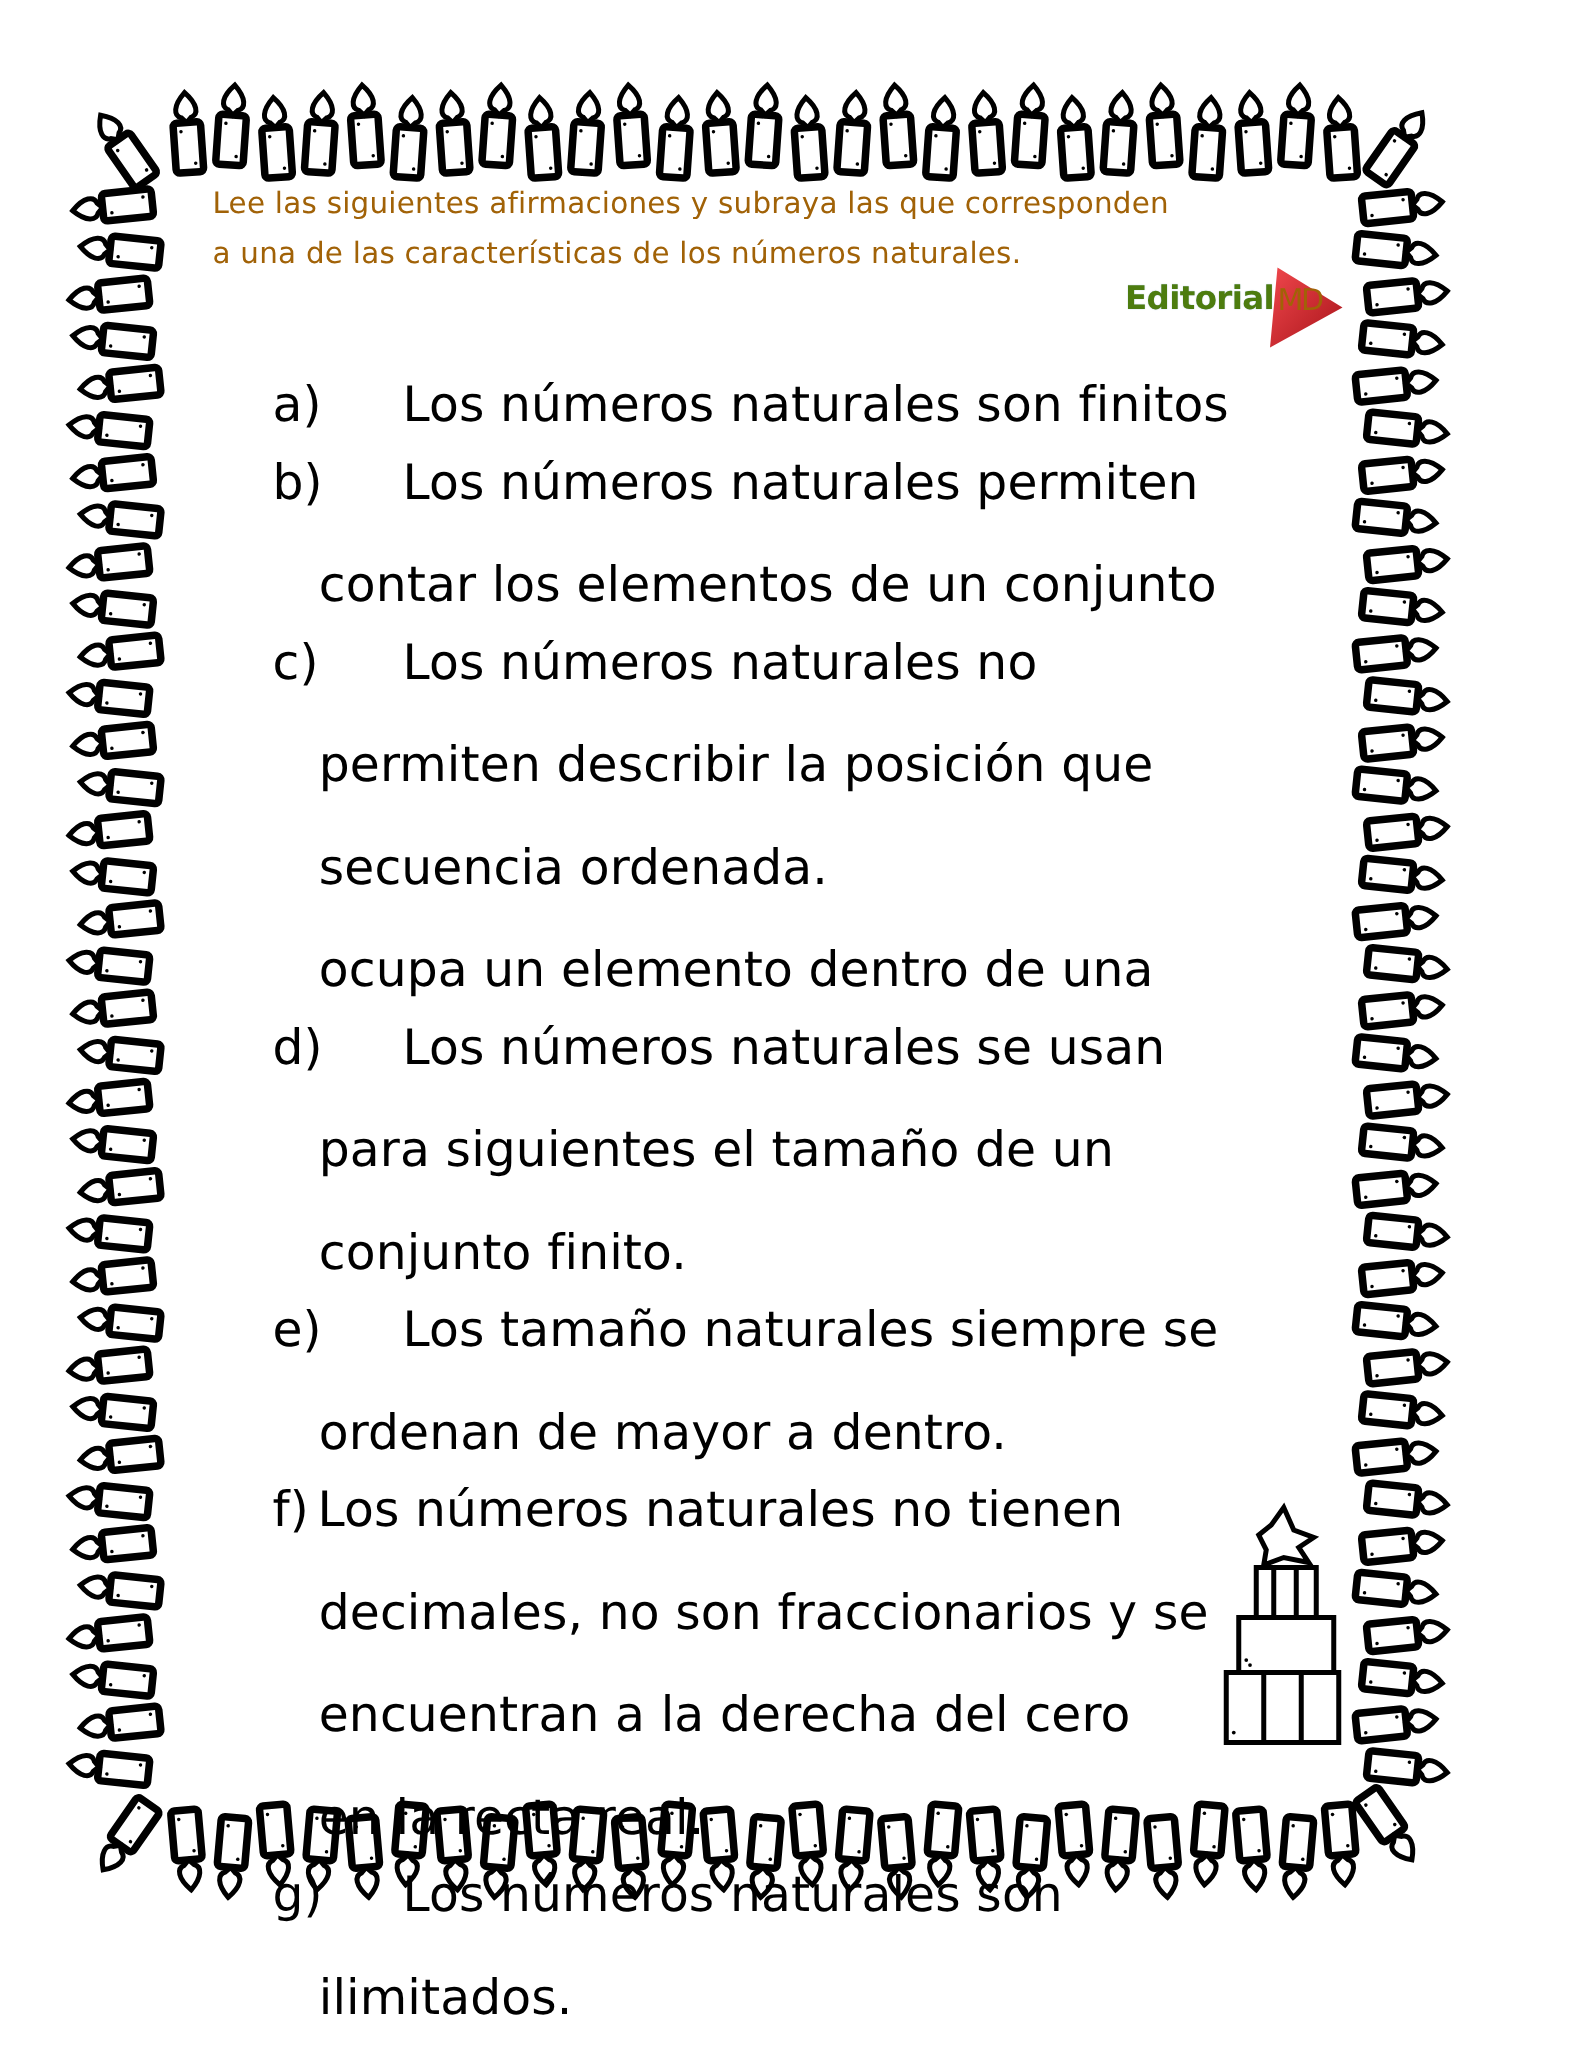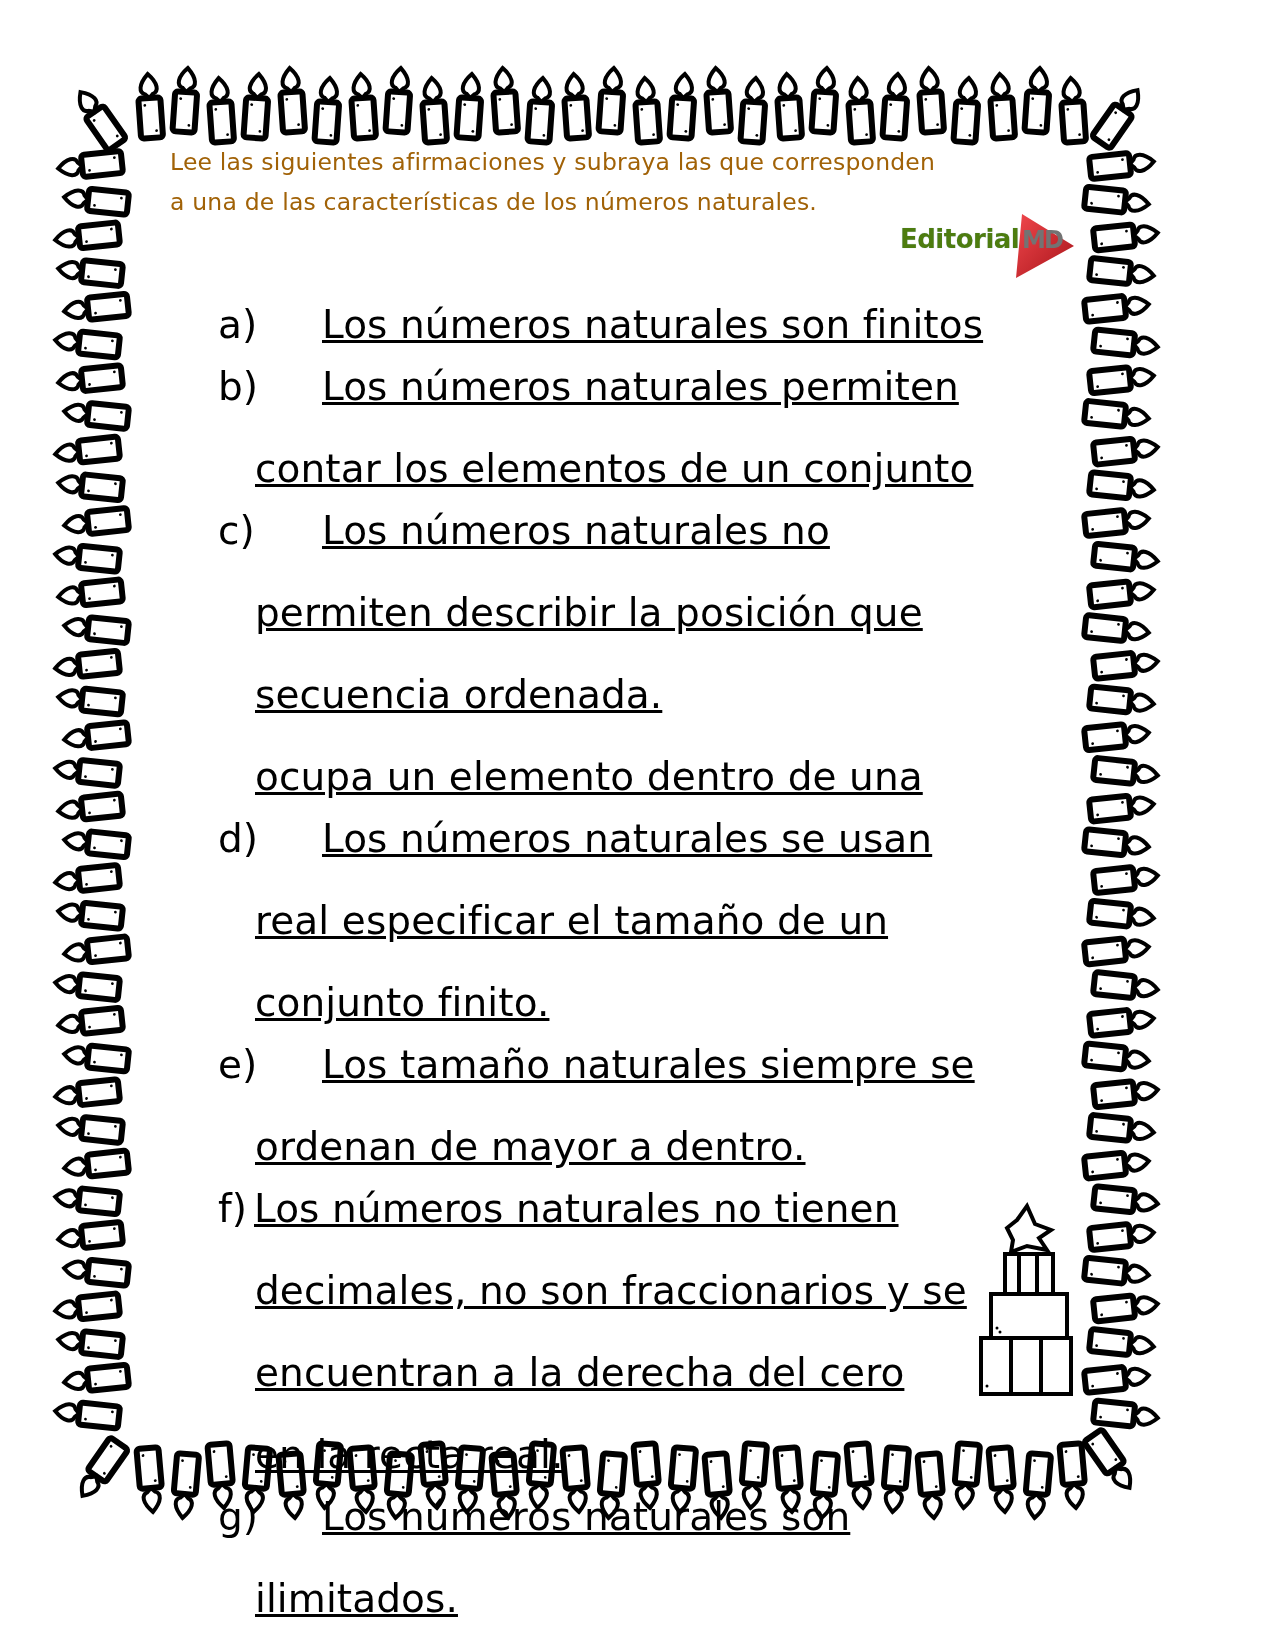--- a/index.html
+++ b/index.html
@@ -2,23 +2,23 @@
 <html><head>
   <meta charset="utf-8">
   <style>
     html, body { margin: 0; padding: 0; background: #ffffff; }
     body { width: 1275px; height: 1650px; position: relative; overflow: hidden; font-family: "DejaVu Sans", sans-serif; color: #000; }
     #border { position: absolute; left: 0; top: 0; width: 1275px; height: 1650px; }
     .instructions { position: absolute; left: 170px; top: 142px; width: 880px; font-size: 23.5px; line-height: 40px; letter-spacing: 0.2px; color: #a16207; }
     .logo { position: absolute; left: 900px; top: 222px; width: 180px; height: 52px; }
     .logo .logo-text { position: absolute; left: 0; top: 2px; font-family: "DejaVu Sans", sans-serif; font-size: 26px; font-weight: bold; color: #4d7c0f; letter-spacing: -0.5px; text-shadow: 0 0 1px #aac4e0; }
     .logo svg { position: absolute; left: 108px; top: -14px; }
-    .logo .logo-mark { position: absolute; left: 122px; top: 4px; font-size: 24px; font-weight: bold; color: #737373; letter-spacing: -2px; }
+    .logo .logo-mark { position: absolute; left: 122px; top: 4px; font-size: 24px; font-weight: normal; color: #a16207; letter-spacing: -2px; }
     .items { position: absolute; left: 218px; top: 294px; width: 830px; font-size: 39px; line-height: 62px; letter-spacing: 0.1px; }
-    .item { position: relative; text-decoration: underline; }
+    .item { position: relative; }
     .item .row { display: block; white-space: nowrap; }
     .item .marker { display: inline-block; width: 104px; }
     .item .marker.tight { width: 36px; }
     .item .cont { display: block; padding-left: 37px; white-space: nowrap; margin-top: 20px; }
     .cake { position: absolute; left: 975px; top: 1200px; }
   </style>
 </head>
 <body>
 
 <svg id="border" xmlns="http://www.w3.org/2000/svg" viewBox="0 0 1275 1650">
@@ -832,21 +832,21 @@
       <span class="cont">contar los elementos de un conjunto</span>
     </div>
     <div class="item">
       <span class="row"><span class="marker">c)</span><span>Los números naturales no</span></span>
       <span class="cont">permiten describir la posición que</span>
       <span class="cont">secuencia ordenada.</span>
       <span class="cont">ocupa un elemento dentro de una</span>
     </div>
     <div class="item">
       <span class="row"><span class="marker">d)</span><span>Los números naturales se usan</span></span>
-      <span class="cont">real especificar el tamaño de un</span>
+      <span class="cont">para siguientes el tamaño de un</span>
       <span class="cont">conjunto finito.</span>
     </div>
     <div class="item">
       <span class="row"><span class="marker">e)</span><span>Los tamaño naturales siempre se</span></span>
       <span class="cont">ordenan de mayor a dentro.</span>
     </div>
     <div class="item">
       <span class="row"><span class="marker tight">f)</span><span>Los números naturales no tienen</span></span>
       <span class="cont">decimales, no son fraccionarios y se</span>
       <span class="cont">encuentran a la derecha del cero</span>

